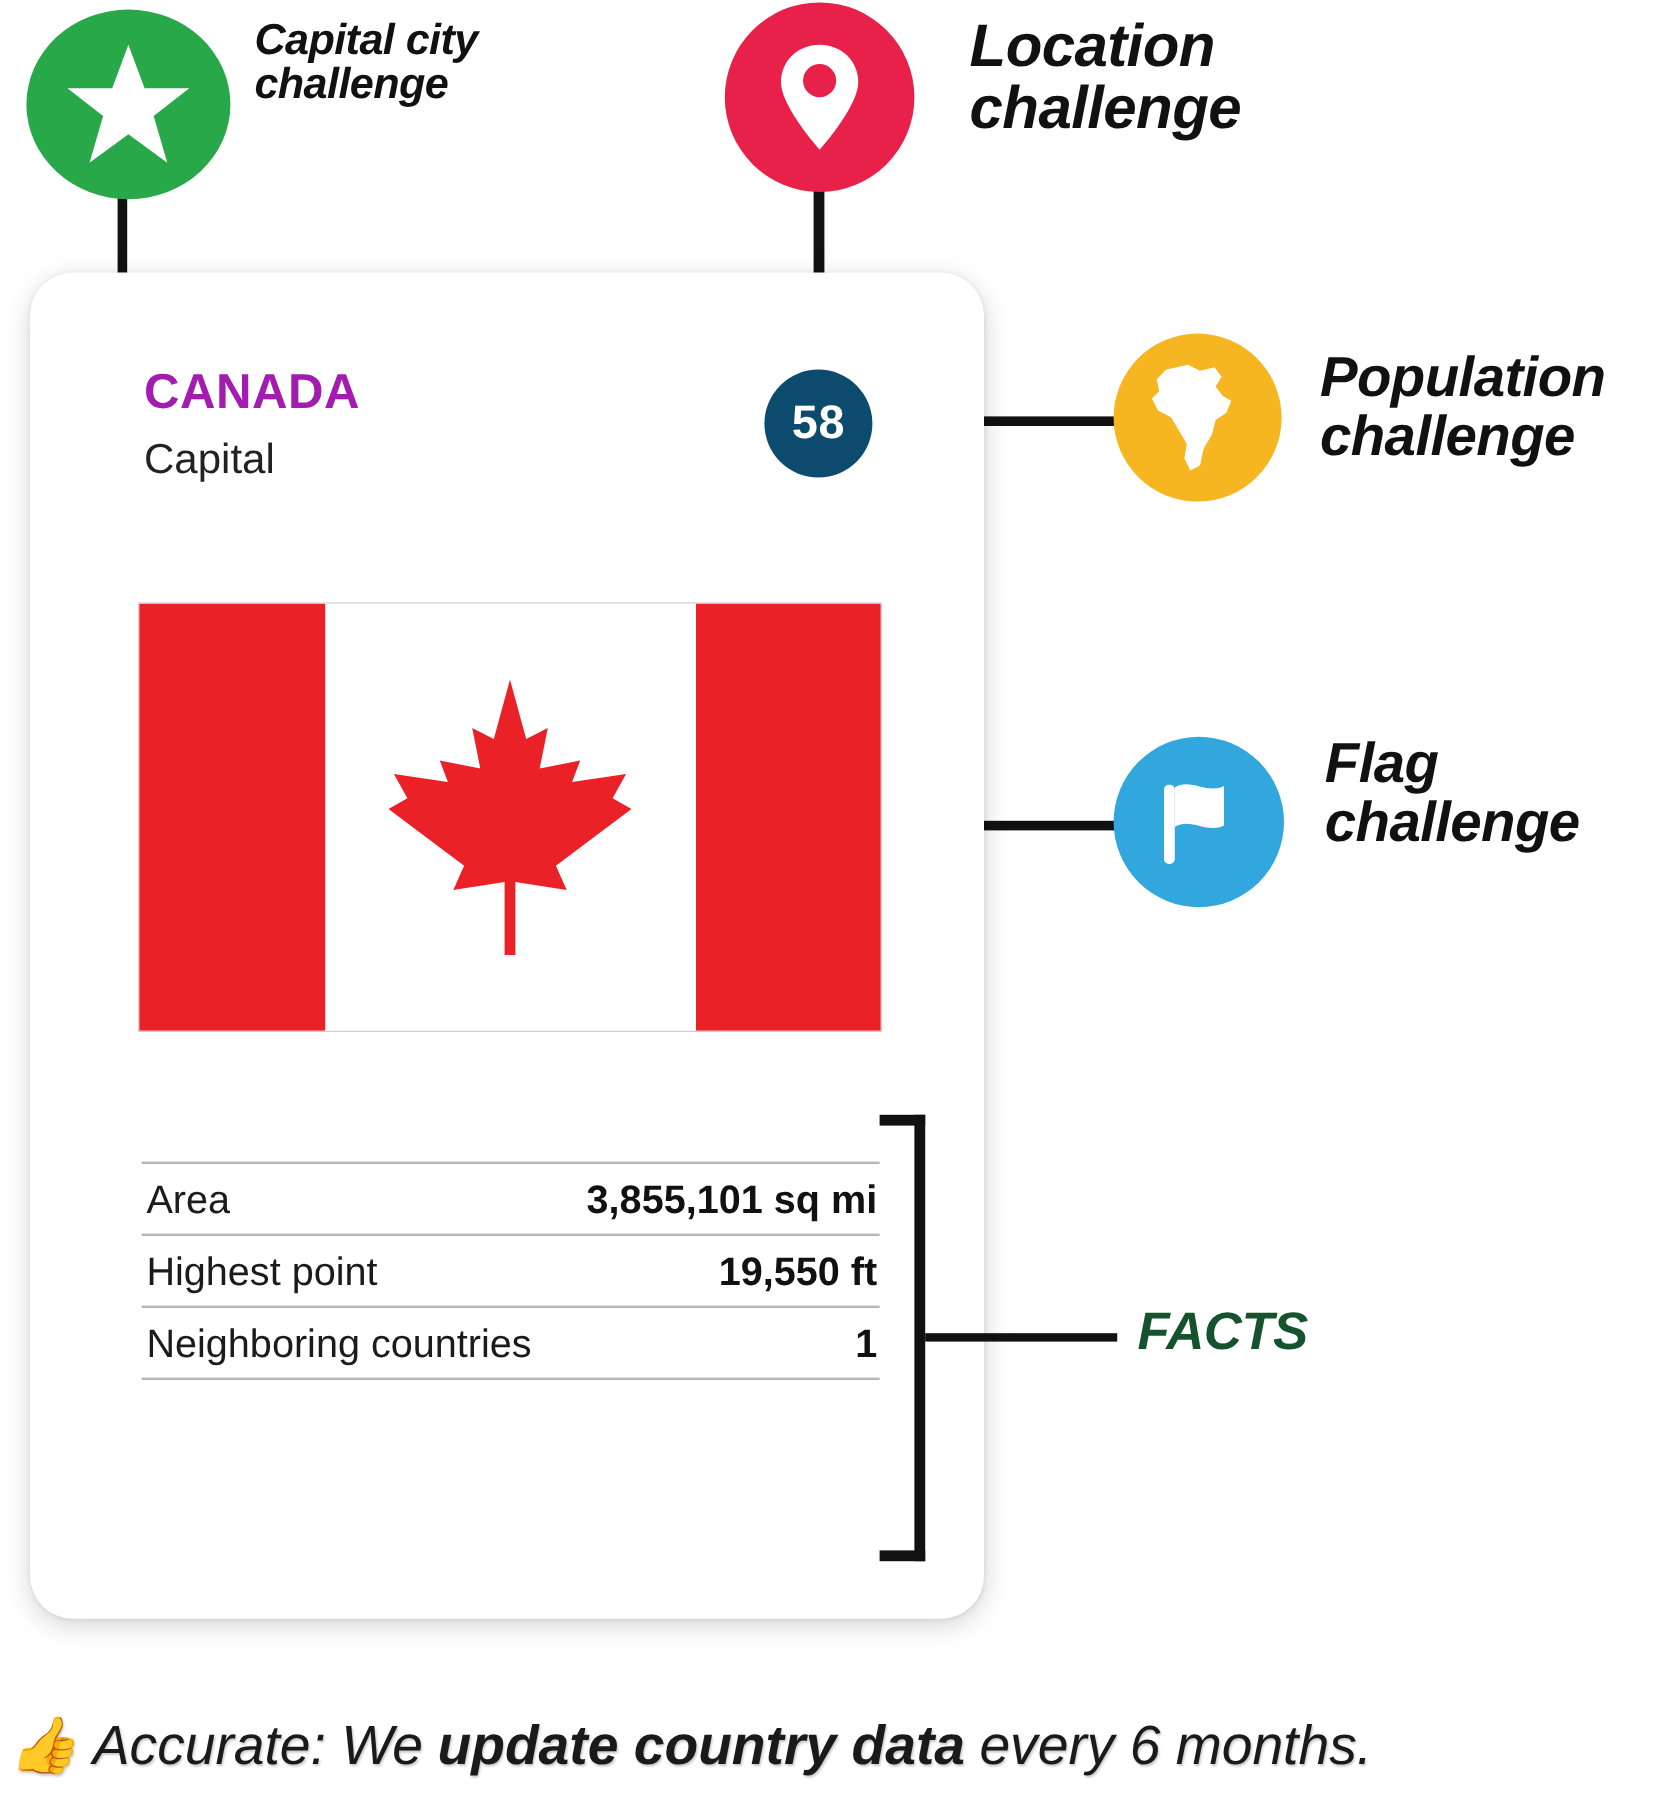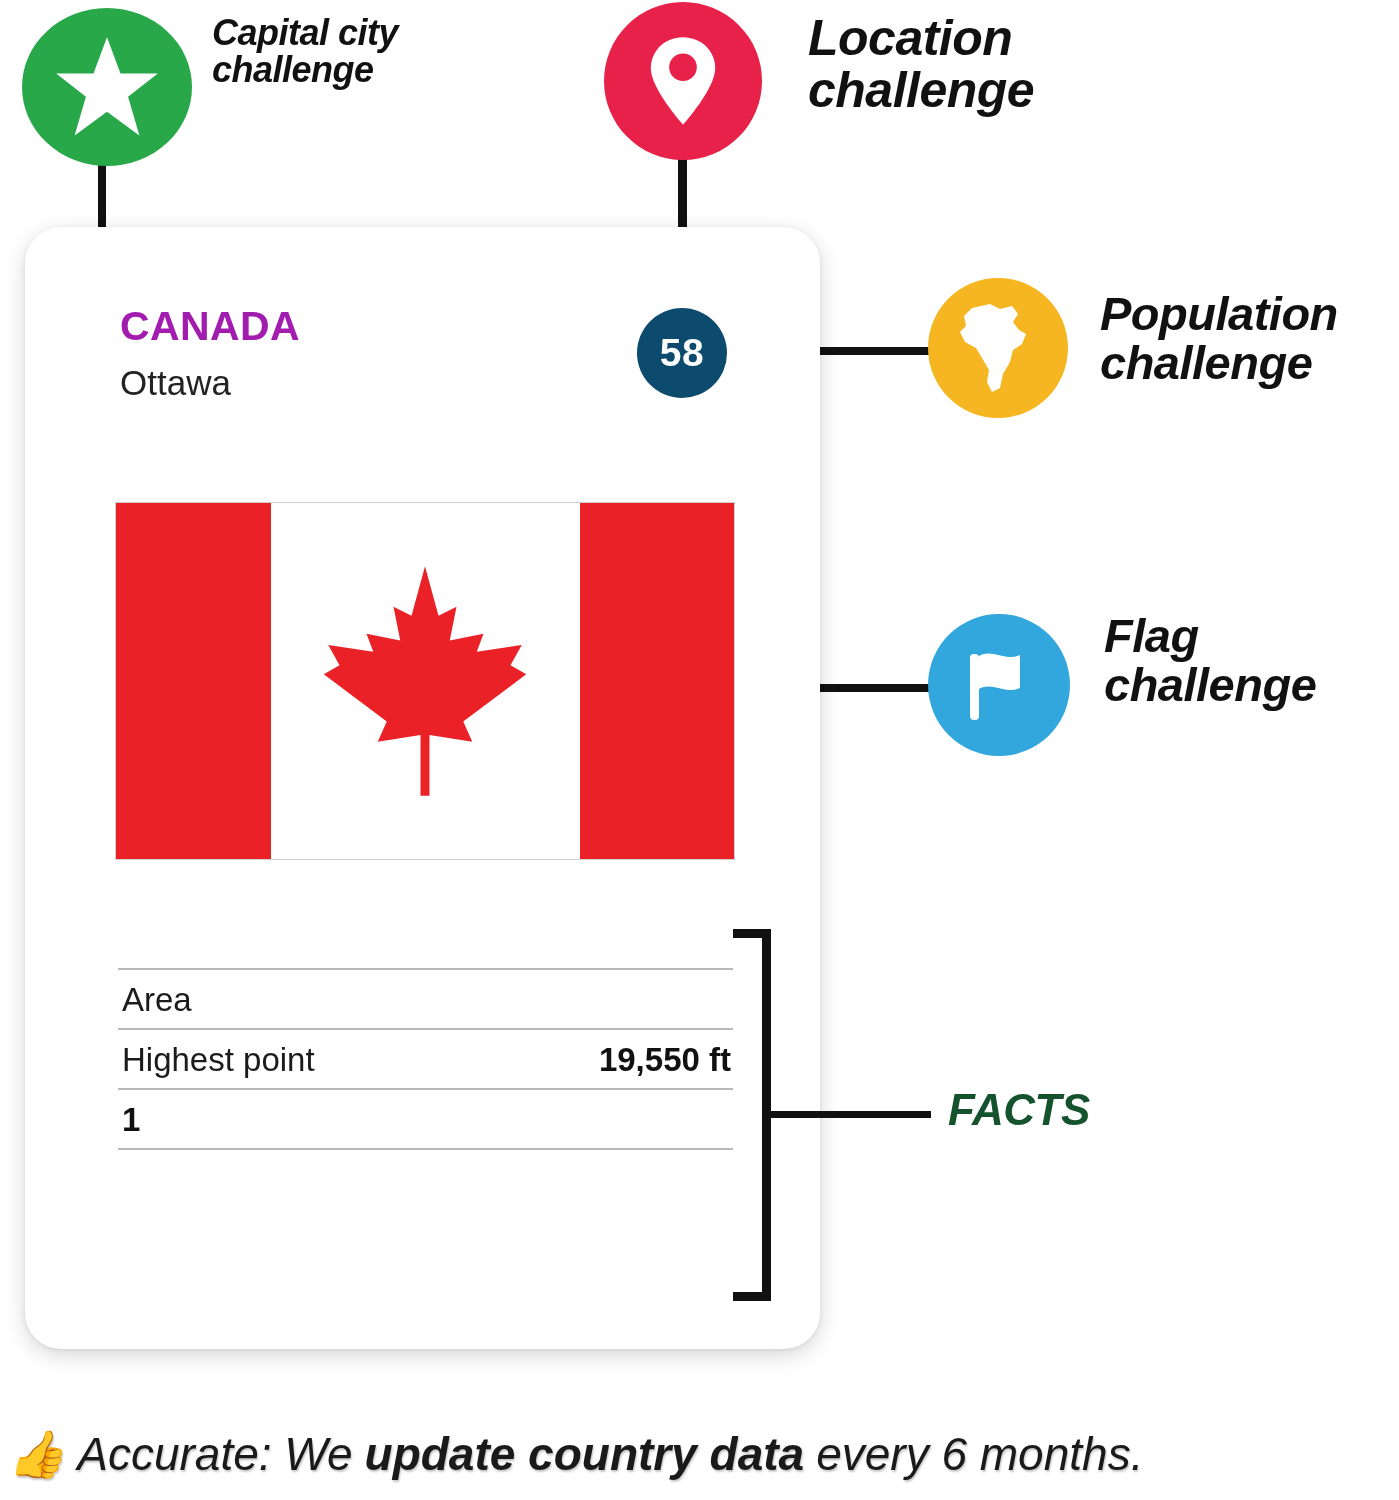--- a/index.html
+++ b/index.html
@@ -225,42 +225,44 @@
     <div class="v"></div>
       <div class="b"></div>
   </div>
   <div id="loc-connector"></div>
   <div id="cont-connector"></div>
   <div id="flag-connector"></div>
 
   <div id="card"></div>
 
   <div id="country-name">CANADA</div>
-  <div id="capital-name">Ottawa</div>
+  <div id="capital-name">Capital</div>
 
   <div id="flag">
     <div class="flag-band left"></div>
     <div class="flag-band right"></div>
     <svg id="maple" viewBox="0 0 200 220">
       <path fill="#ea2127" d="M100 8
         L112 52 L128 44 L122 74 L152 68 L146 84 L186 78 L176 96 L190 104
         L134 146 L142 164 L104 158 L104 212 L96 212 L96 158 L58 164 L66 146
         L10 104 L24 96 L14 78 L54 84 L48 68 L78 74 L72 44 L88 52 Z"></path>
     </svg>
   </div>
 
   <div id="facts">
     <div class="fact-row">
       <span class="fact-label">Area</span>
+      <span class="fact-value">3,855,101 sq mi</span>
     </div>
     <div class="fact-row">
       <span class="fact-label">Highest point</span>
       <span class="fact-value">19,550 ft</span>
     </div>
     <div class="fact-row">
+      <span class="fact-label">Neighboring countries</span>
       <span class="fact-value">1</span>
     </div>
   </div>
 
   <div id="facts-bracket">
     <div class="t"></div>
       <div class="v"></div>
       <div class="b"></div>
   </div>
   <div id="facts-leader"></div>

